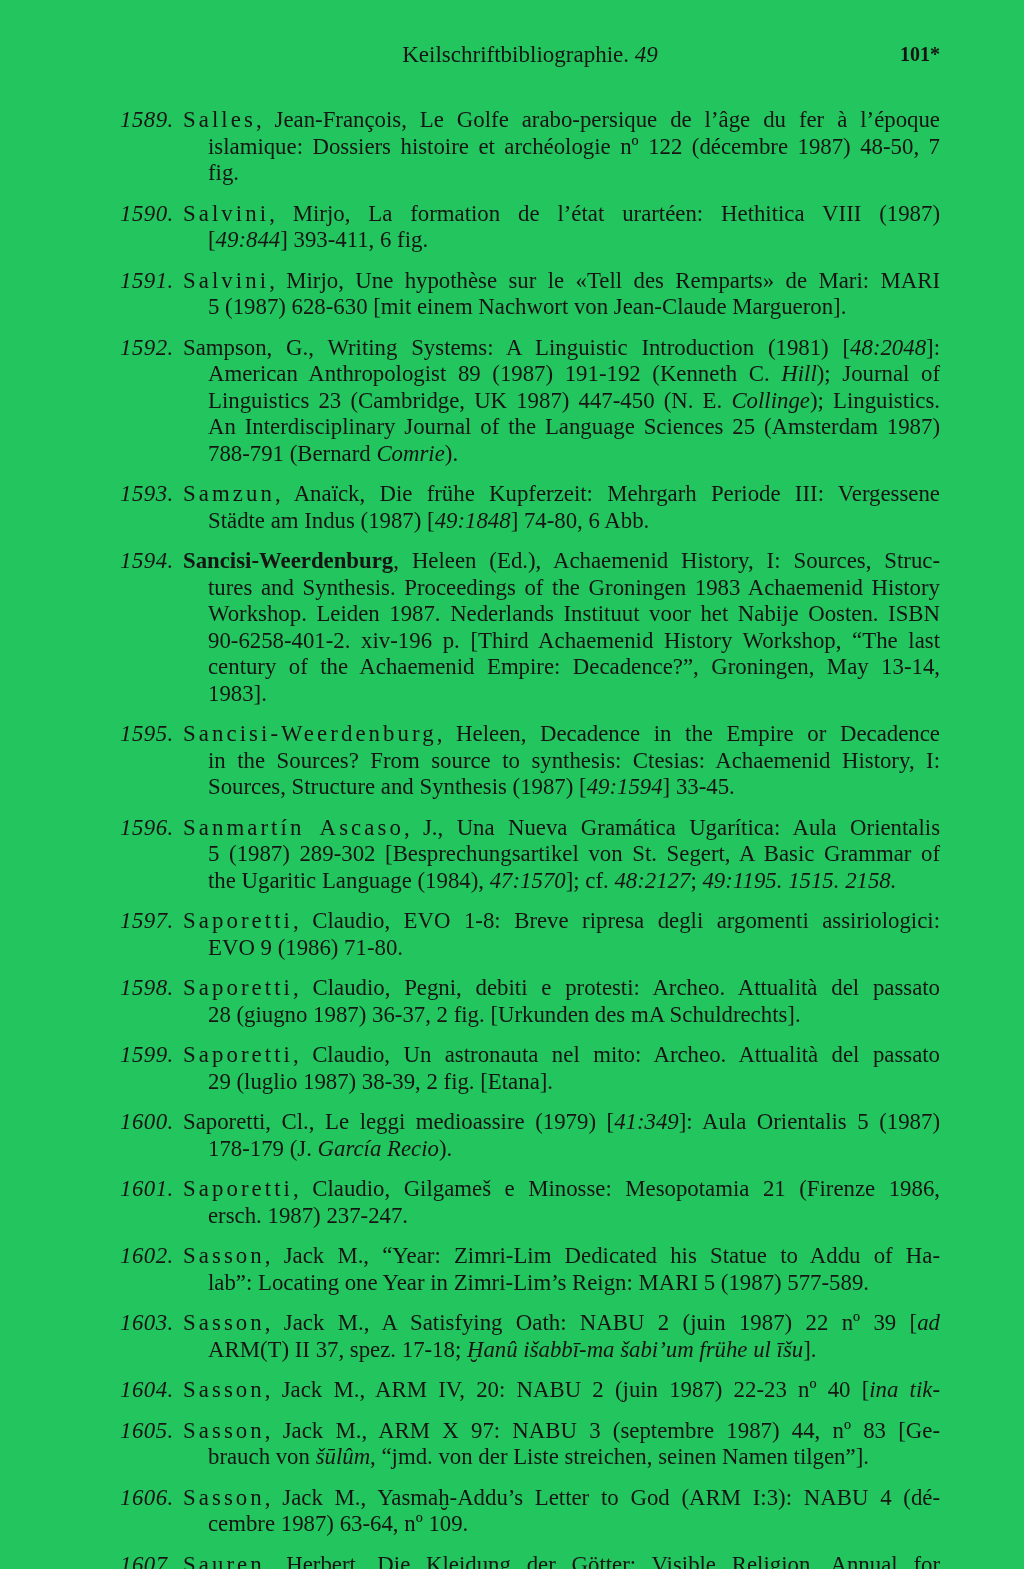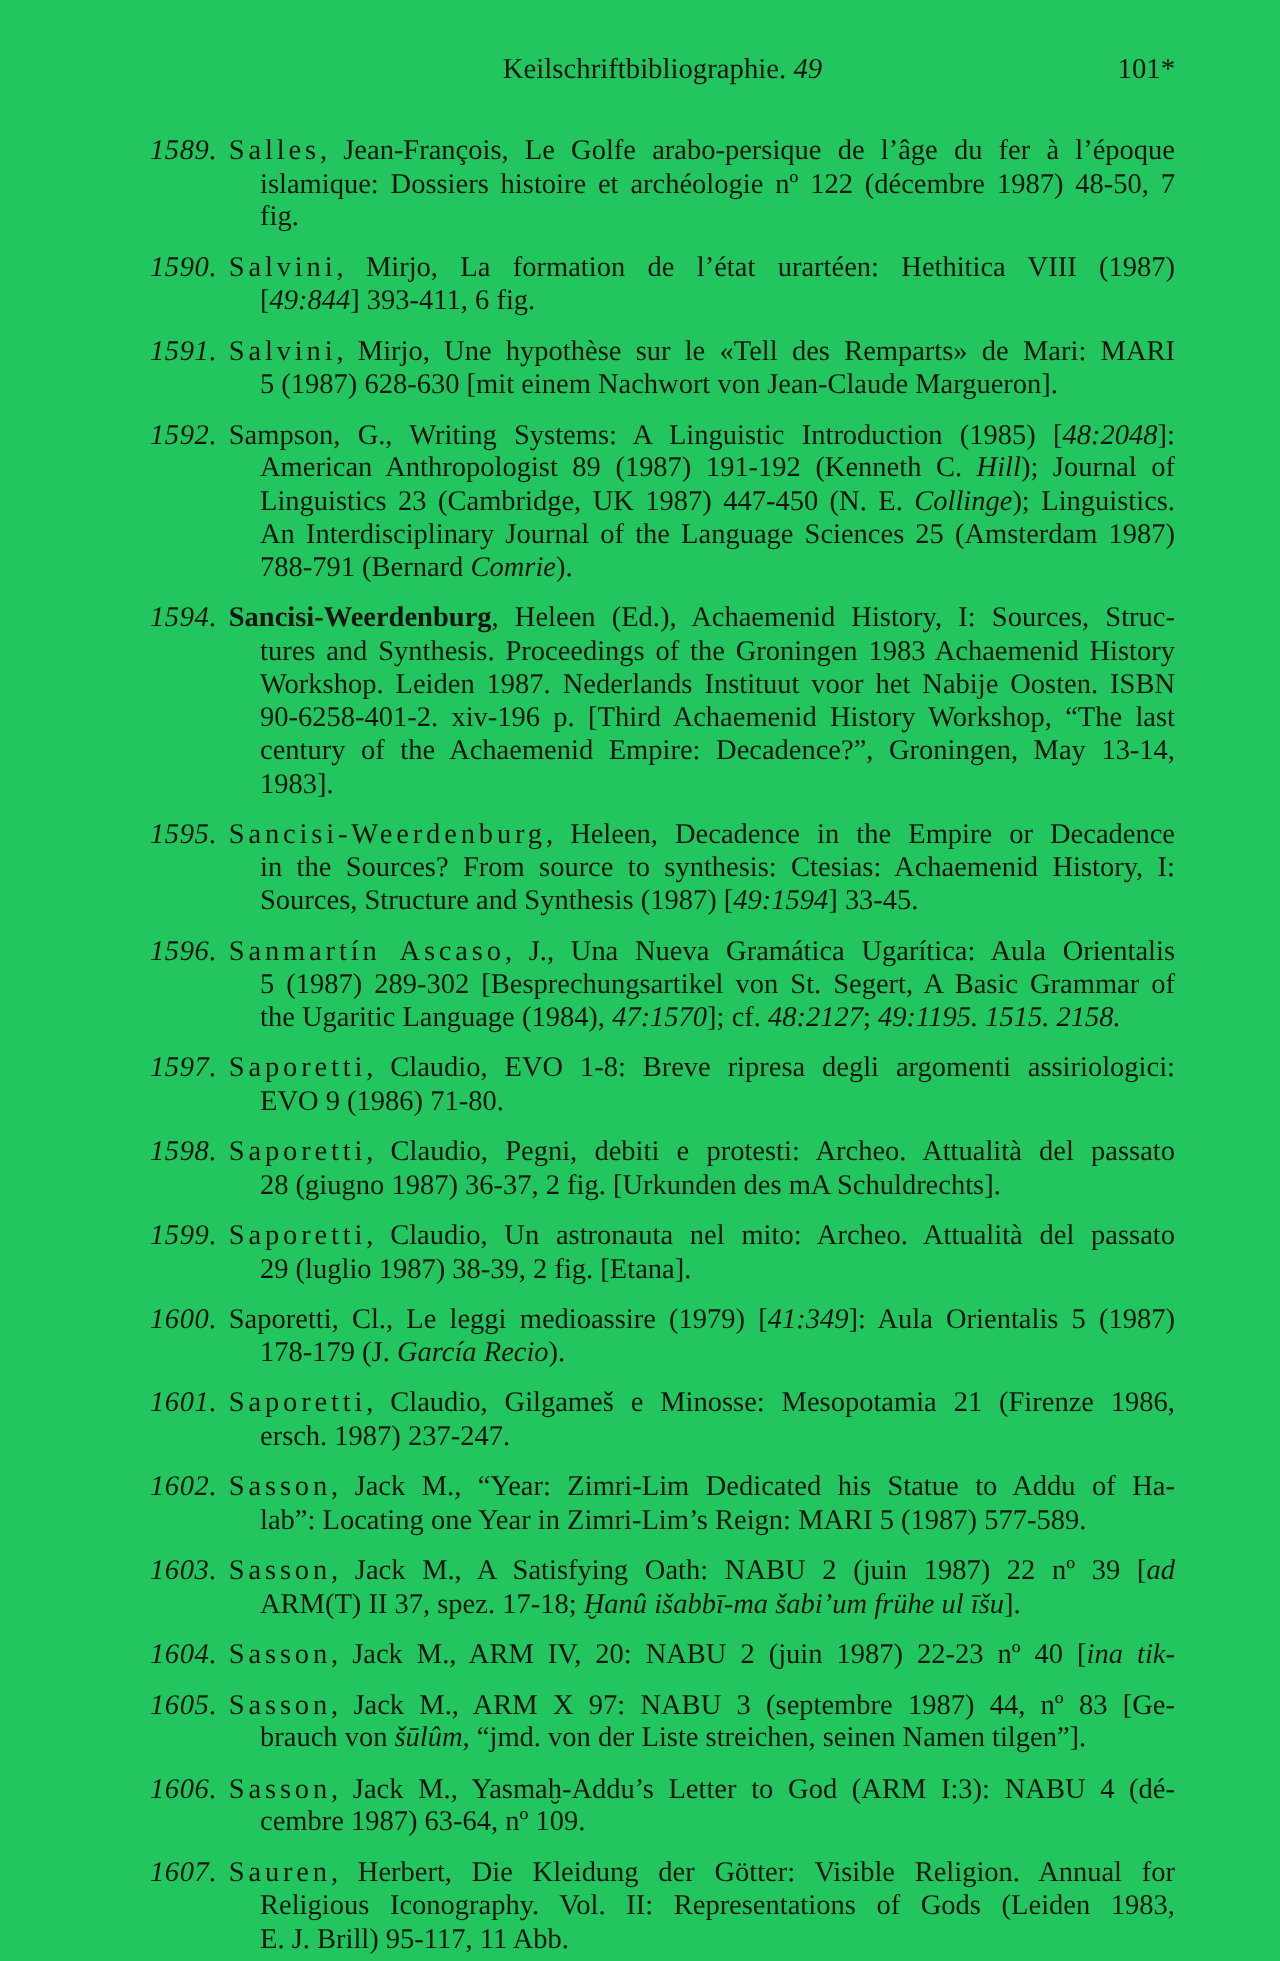--- a/index.html
+++ b/index.html
@@ -28,21 +28,22 @@
     display: block;
     text-align: center;
   }
   .head-volume {
     font-style: italic;
   }
   .page-num {
     position: absolute;
     top: 0;
     right: 0;
-    font-size: 23px;
+    font-size: 20px;
+    font-weight: bold;
   }
   .entries {
     position: absolute;
     top: 93px;
     left: 120px;
     width: 820px;
     font-size: 22.8px;
     line-height: 26.5px;
   }
   .entry-line {
@@ -89,25 +90,29 @@
       </div>
       <div class="entry">
         <div class="entry-line"><span class="num">1590.</span><span class="spaced">Salvini</span><span>, Mirjo, La formation de l’état urartéen: Hethitica VIII (1987)</span></div>
         <div class="entry-line cont last"><span>[</span><span class="italic">49:844</span><span>] 393-411, 6 fig.</span></div>
       </div>
       <div class="entry">
         <div class="entry-line"><span class="num">1591.</span><span class="spaced">Salvini</span><span>, Mirjo, Une hypothèse sur le «Tell des Remparts» de Mari: MARI</span></div>
         <div class="entry-line cont last"><span>5 (1987) 628-630 [mit einem Nachwort von Jean-Claude Margueron].</span></div>
       </div>
       <div class="entry">
-        <div class="entry-line"><span class="num">1592.</span><span>Sampson, G., Writing Systems: A Linguistic Introduction (1985) [</span><span class="italic">48:2048</span><span>]:</span></div>
+        <div class="entry-line"><span class="num">1592.</span><span>Sampson, G., Writing Systems: A Linguistic Introduction (1981) [</span><span class="italic">48:2048</span><span>]:</span></div>
         <div class="entry-line cont"><span>American Anthropologist 89 (1987) 191-192 (Kenneth C. </span><span class="italic">Hill</span><span>); Journal of</span></div>
         <div class="entry-line cont"><span>Linguistics 23 (Cambridge, UK 1987) 447-450 (N. E. </span><span class="italic">Collinge</span><span>); Linguistics.</span></div>
         <div class="entry-line cont"><span>An Interdisciplinary Journal of the Language Sciences 25 (Amsterdam 1987)</span></div>
         <div class="entry-line cont last"><span>788-791 (Bernard </span><span class="italic">Comrie</span><span>).</span></div>
+      </div>
+      <div class="entry">
+        <div class="entry-line"><span class="num">1593.</span><span class="spaced">Samzun</span><span>, Anaïck, Die frühe Kupferzeit: Mehrgarh Periode III: Vergessene</span></div>
+        <div class="entry-line cont last"><span>Städte am Indus (1987) [</span><span class="italic">49:1848</span><span>] 74-80, 6 Abb.</span></div>
       </div>
       <div class="entry">
         <div class="entry-line"><span class="num">1594.</span><span class="bold">Sancisi-Weerdenburg</span><span>, Heleen (Ed.), Achaemenid History, I: Sources, Struc-</span></div>
         <div class="entry-line cont"><span>tures and Synthesis. Proceedings of the Groningen 1983 Achaemenid History</span></div>
         <div class="entry-line cont"><span>Workshop. Leiden 1987. Nederlands Instituut voor het Nabije Oosten. ISBN</span></div>
         <div class="entry-line cont"><span>90-6258-401-2. xiv-196 p. [Third Achaemenid History Workshop, “The last</span></div>
         <div class="entry-line cont"><span>century of the Achaemenid Empire: Decadence?”, Groningen, May 13-14,</span></div>
         <div class="entry-line cont last"><span>1983].</span></div>
       </div>
       <div class="entry">

